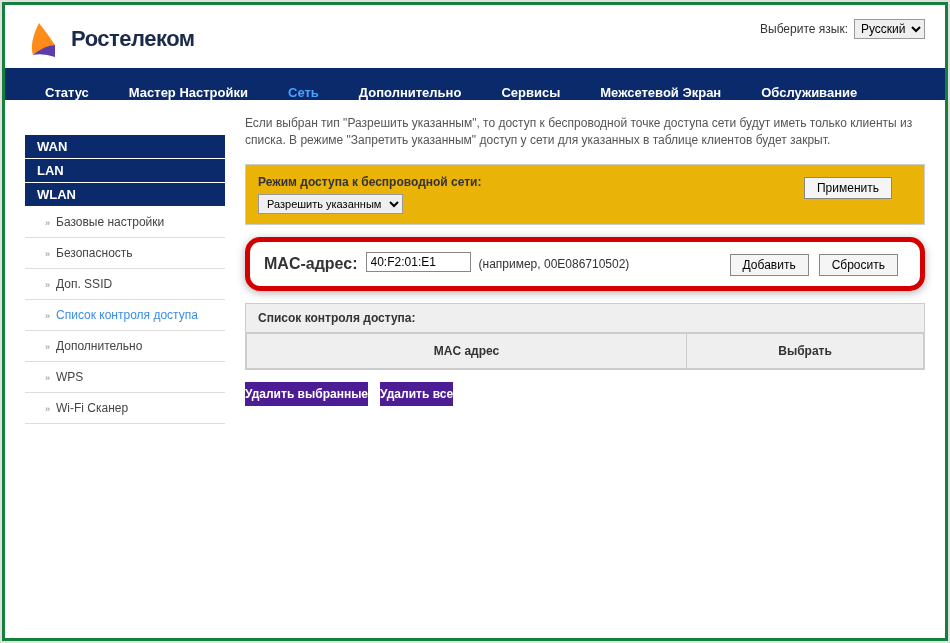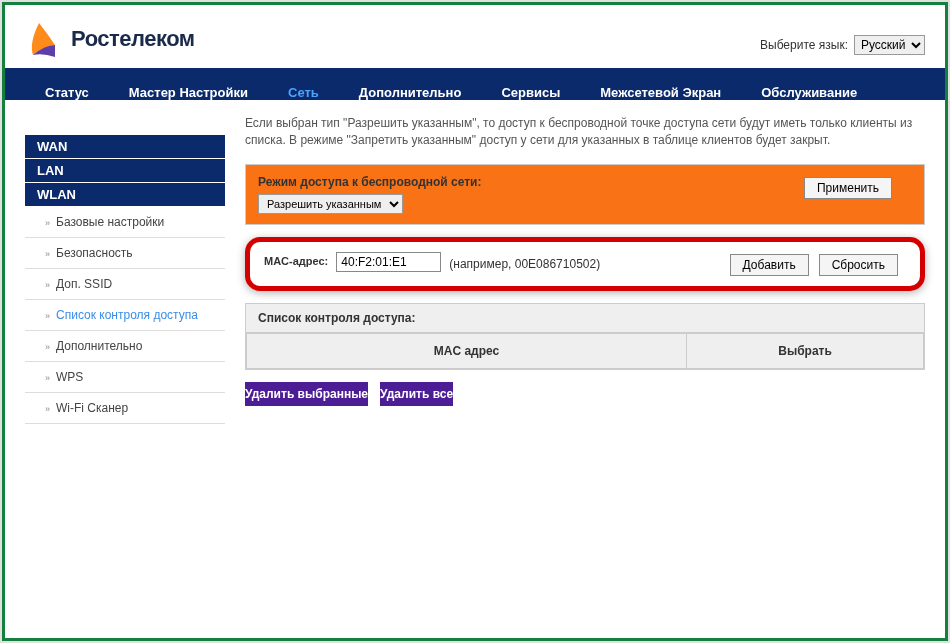--- a/index.html
+++ b/index.html
@@ -1,42 +1,42 @@
 <!DOCTYPE html>
 <html><head>
   <meta charset="utf-8">
   <style>
     * { margin: 0; padding: 0; box-sizing: border-box; font-family: Arial, sans-serif; }
     body { background: #e0e0e0; display: flex; justify-content: center; align-items: flex-start; padding-top: 2px; }
     .main-window { width: 946px; height: 639px; background: #fff; border: 3px solid #15803d; position: relative; }
     .header { padding: 10px 20px 5px 20px; display: flex; justify-content: space-between; align-items: flex-start; }
     .logo-area { display: flex; align-items: center; gap: 8px; }
     .logo-text { font-size: 22px; font-weight: 700; color: #1a2a4a; letter-spacing: -0.5px; }
-    .lang-area { font-size: 12px; color: #333; display: flex; align-items: center; gap: 6px; margin-top: 20px; }
+    .lang-area { font-size: 12px; color: #333; display: flex; align-items: center; gap: 6px; margin-top: 4px; }
     .lang-select { font-size: 12px; border: 1px solid #999; padding: 1px 2px; background: #efefef; }
     .navbar { background: #0b2a6b; display: flex; padding: 0 20px; height: 32px; align-items: flex-end; }
     .nav-item { color: #fff; font-size: 13px; font-weight: 700; padding: 0 20px; display: flex; align-items: center; cursor: pointer; }
     .nav-item.active { color: #4aa3ff; }
     .content { display: flex; padding: 15px 20px; gap: 20px; }
     .sidebar { width: 200px; flex-shrink: 0; margin-top: 20px; }
     .sidebar-cat { background: #0b2a6b; color: #fff; font-weight: 700; font-size: 13px; padding: 4px 12px; border-bottom: 1px solid #fff; cursor: pointer; }
     .sidebar-sub { padding: 8px 12px 8px 20px; font-size: 12px; color: #444; border-bottom: 1px solid #ddd; cursor: pointer; }
     .sidebar-sub.active { color: #3a8de8; }
     .chev { color: #888; font-size: 9px; margin-right: 6px; }
     .main { flex: 1; }
     .page-title { color: #3a8de8; font-size: 16px; font-weight: 700; margin-bottom: 4px; }
     .page-desc { font-size: 12px; color: #555; line-height: 1.4; margin-bottom: 15px; }
-    .panel { border: 1px solid #ccc; margin-bottom: 12px; background: #f97316; }
+    .panel { border: 1px solid #ccc; margin-bottom: 12px; background: #eab308; }
     .panel-head { background: #efefef; padding: 7px 12px; font-size: 12px; font-weight: 700; color: #333; border-bottom: 1px solid #ccc; }
     .panel-body { padding: 10px 12px; display: flex; align-items: flex-start; gap: 30px; }
     .mode-select { font-size: 11px; border: 1px solid #999; padding: 2px 4px; background: #efefef; }
     .btn { font-size: 12px; padding: 3px 12px; border: 1px solid #888; background: #f5f5f5; cursor: pointer; }
     .highlight-panel { border: 5px solid #d40000; border-radius: 15px; padding: 10px 14px; display: flex; align-items: flex-start; gap: 18px; margin-bottom: 12px; box-shadow: 0 2px 8px rgba(0,0,0,0.3); }
     .mac-left { display: flex; align-items: flex-start; gap: 8px; flex: 1; }
-    .mac-label { font-size: 11px; font-weight: 700; color: #333; padding-top: 3px; }
+    .mac-label { font-size: 16px; font-weight: 700; color: #333; padding-top: 3px; }
     .mac-input { font-size: 12px; border: 1px solid #888; padding: 2px 4px; width: 105px; }
     .mac-hint { font-size: 12px; color: #333; padding-top: 3px; line-height: 1.5; }
     .highlight-btns { display: flex; gap: 10px; margin-left: auto; margin-right: 8px; padding-top: 2px;}
     .table { width: 100%; border-collapse: collapse; }
     .table th { background: #efefef; font-size: 12px; font-weight: 700; color: #333; padding: 10px; border: 1px solid #ccc; }
     .table th:first-child { width: 65%; }
     .btn-primary-row { display: flex; gap: 12px; }
     .btn-primary { background: #4c1d95; color: #fff; font-size: 12px; font-weight: 700; padding: 5px 0; border: none; cursor: pointer; }
   </style>
 </head>

